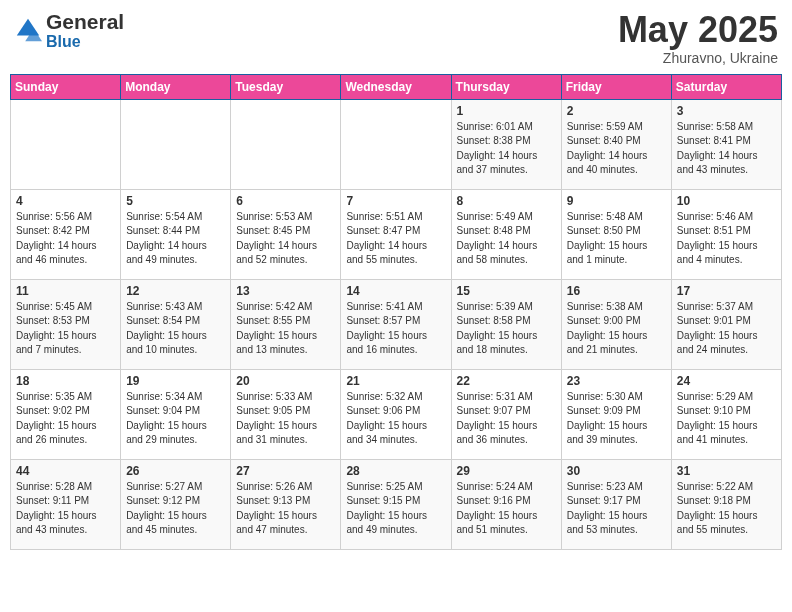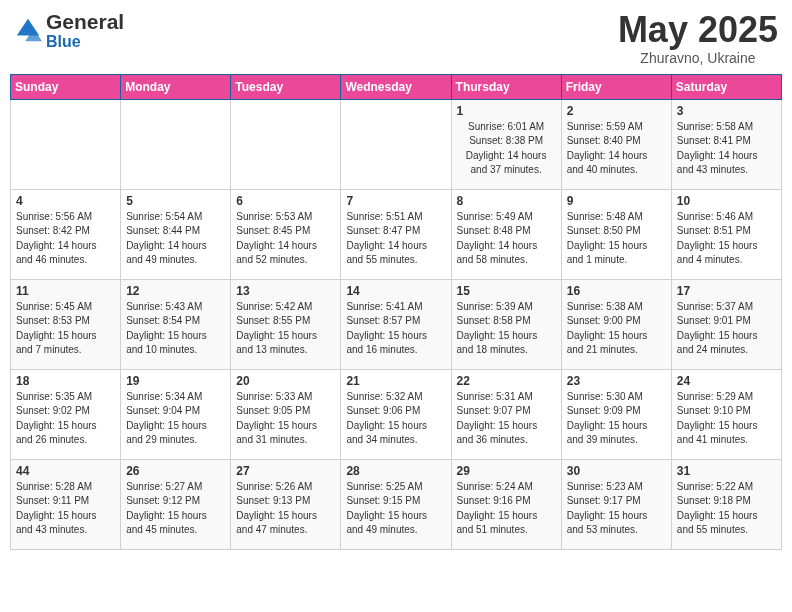--- a/index.html
+++ b/index.html
@@ -35,21 +35,21 @@
     .logo-blue {
       font-size: 16px;
       font-weight: bold;
       color: #1a6aad;
     }
     .logo-icon {
       width: 28px;
       height: 28px;
     }
     .title-area {
-      text-align: center;
+      text-align: right;
     }
     .month-title {
       font-size: 36px;
       font-weight: bold;
       color: #333;
       line-height: 1.1;
     }
     .location {
       font-size: 14px;
       color: #555;
@@ -132,21 +132,21 @@
       </tr>
   </thead>
   <tbody id="calendar-body">
   <tr>
         <td class="empty-cell"></td>
         <td class="empty-cell"></td>
         <td class="empty-cell"></td>
         <td class="empty-cell"></td>
         <td>
           <span class="day-num">1</span>
-          <div class="day-info" style="white-space: pre-line; text-align: center;">Sunrise: 6:01 AM
+          <div class="day-info" style="white-space: pre-line;">Sunrise: 6:01 AM
 Sunset: 8:38 PM
 Daylight: 14 hours
 and 37 minutes.</div>
         </td>
         <td>
           <span class="day-num">2</span>
           <div class="day-info" style="white-space: pre-line;">Sunrise: 5:59 AM
 Sunset: 8:40 PM
 Daylight: 14 hours
 and 40 minutes.</div>

